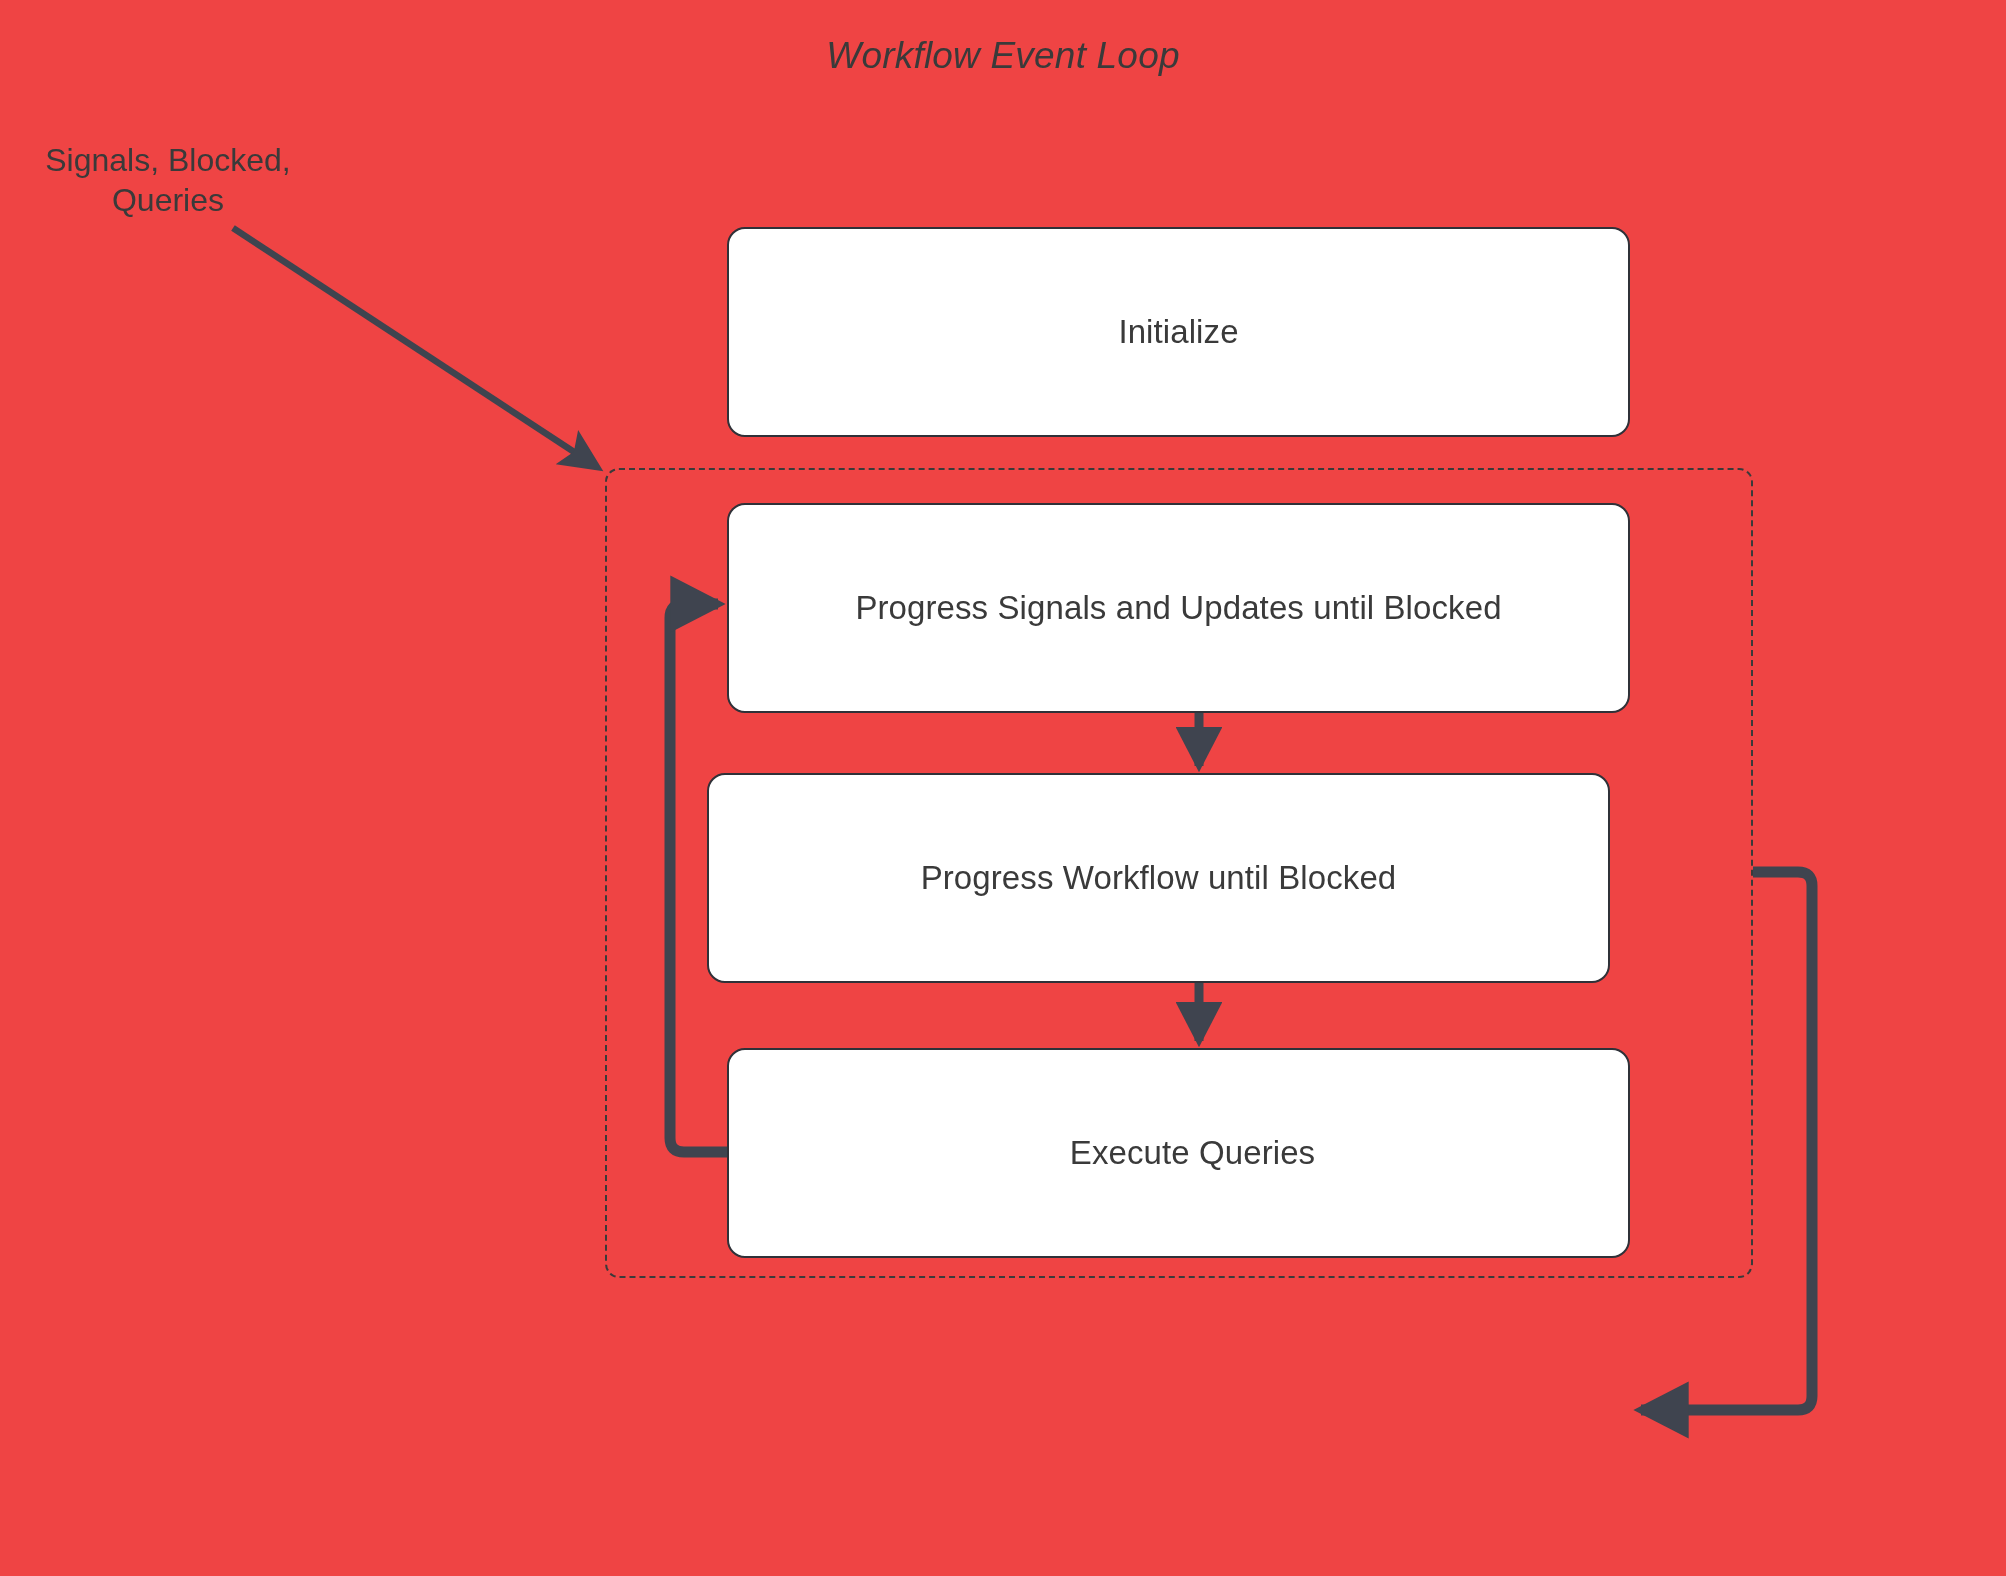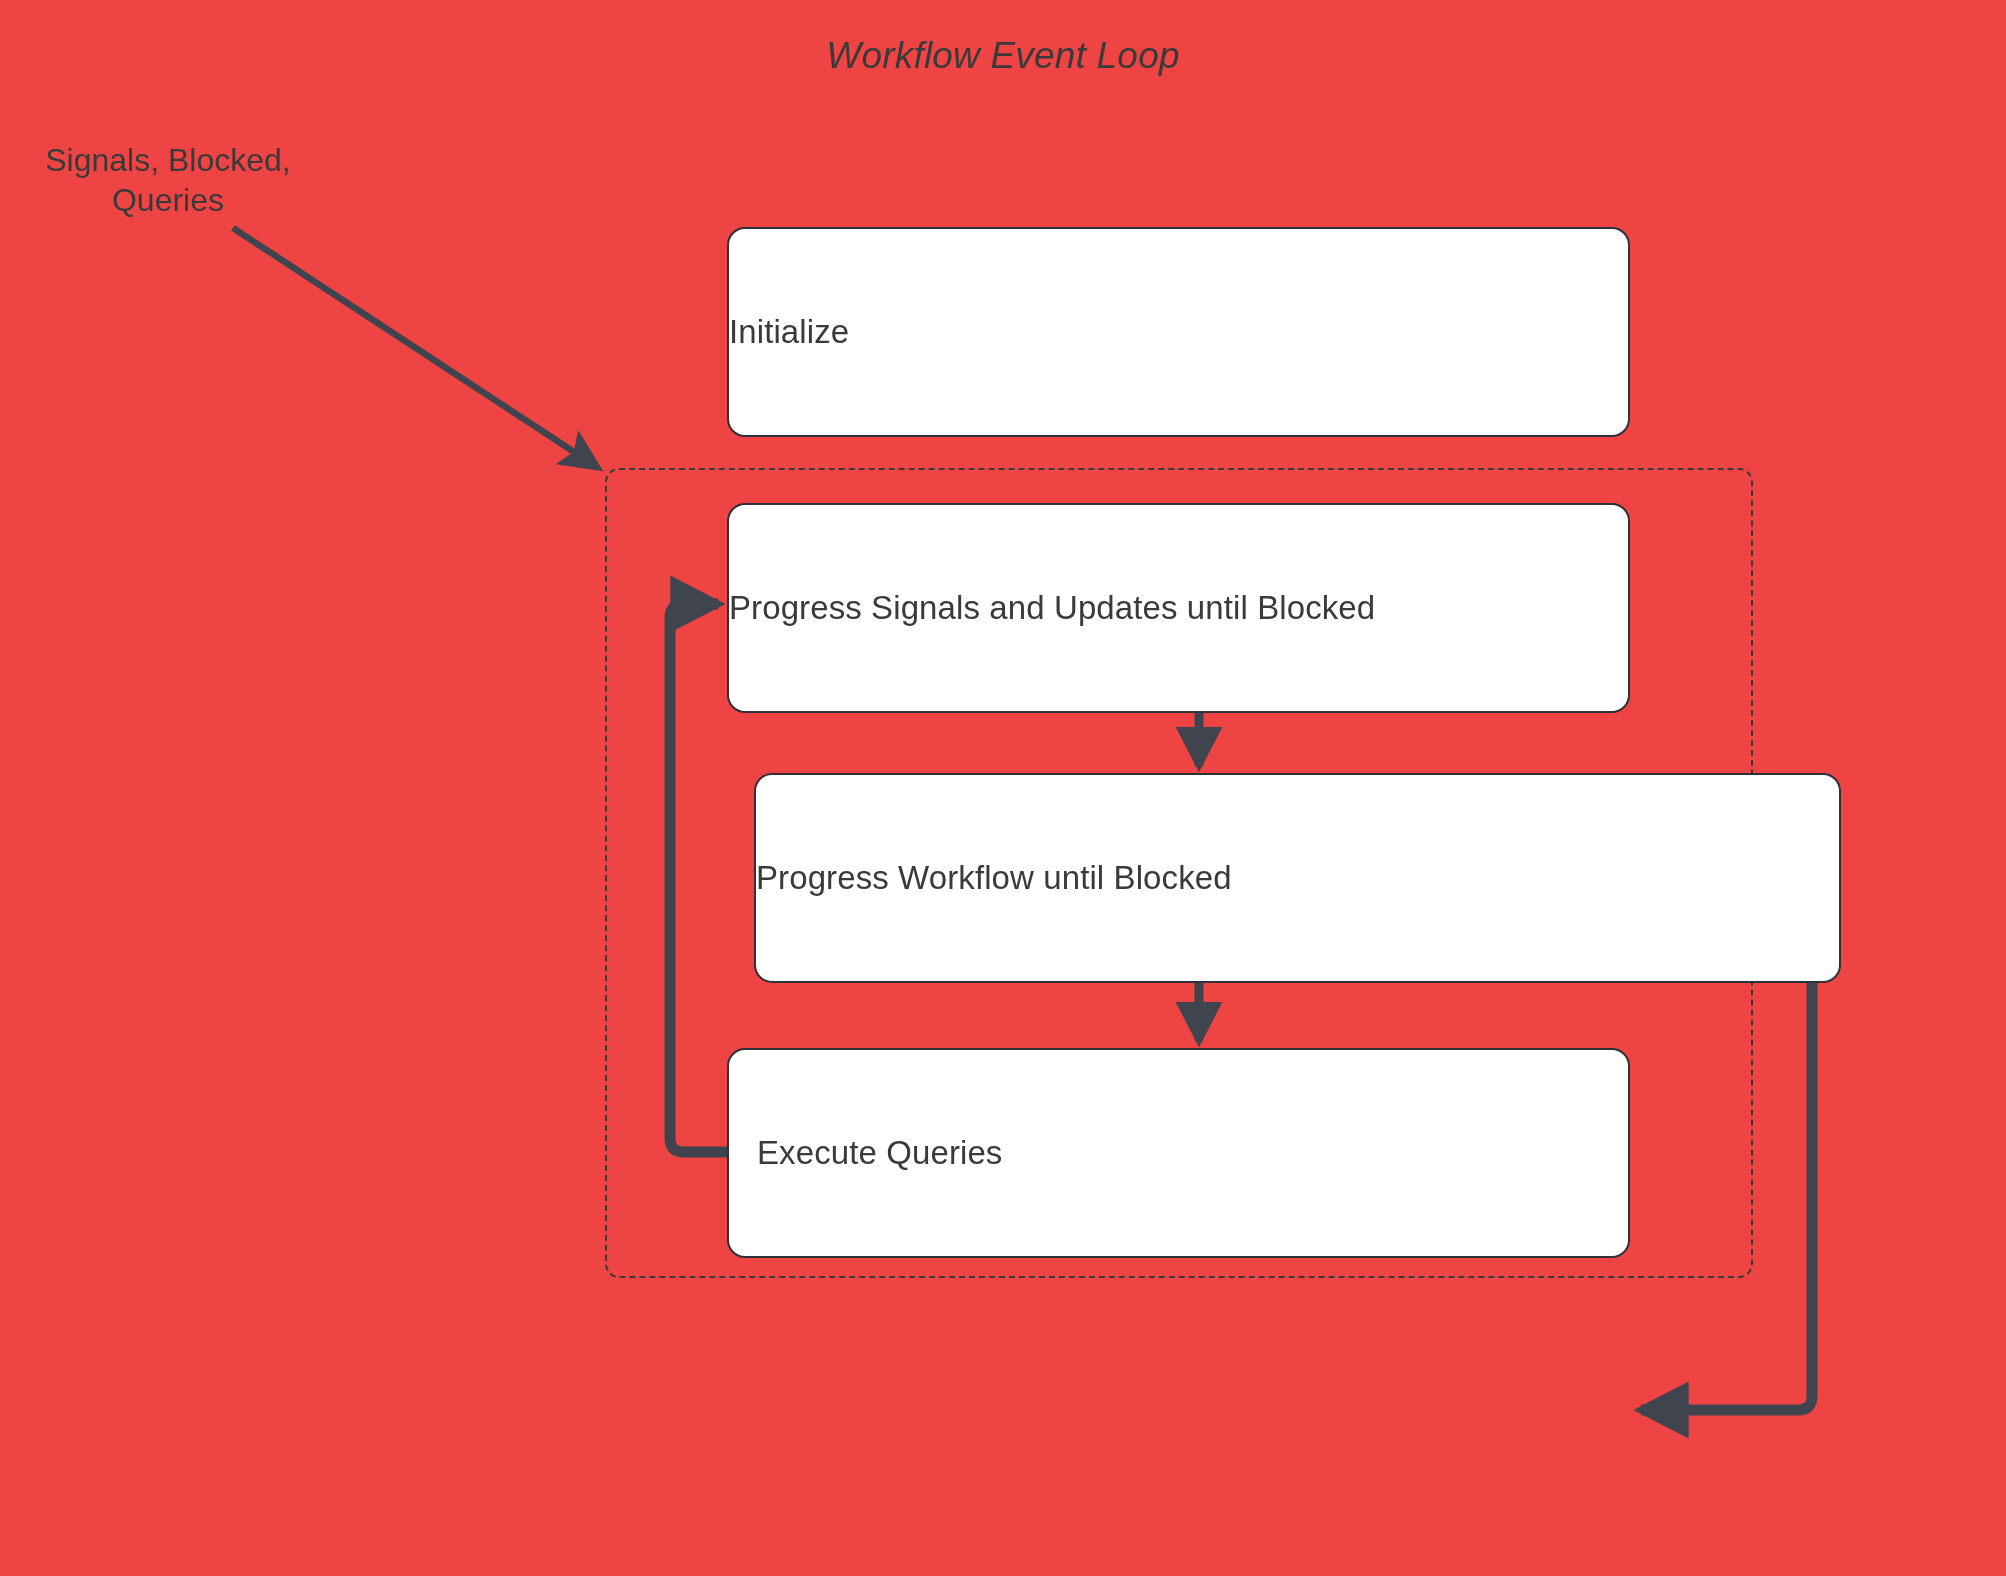--- a/index.html
+++ b/index.html
@@ -25,21 +25,21 @@
     height: 1576px;
   }
   .node-box {
     position: absolute;
     box-sizing: border-box;
     border: 2px solid #2f3138;
     border-radius: 18px;
     background: #ffffff;
     display: flex;
     align-items: center;
-    justify-content: flex-start;
+    justify-content: center;
     color: #3a3a3a;
     font-size: 33px;
     line-height: 1.2;
     text-align: center;
     letter-spacing: 0.1px;
   }
   .node-label {
     pointer-events: none;
   }
   .loop-container {
@@ -113,21 +113,21 @@
   <div class="loop-container" style="left:605px; top:468px; width:1148px; height:810px;"></div>
 
   <div class="node-box" style="left:727px; top:227px; width:903px; height:210px;">
     <span class="node-label">Initialize</span>
   </div>
 
   <div class="node-box" style="left:727px; top:503px; width:903px; height:210px;">
     <span class="node-label">Progress Signals and Updates until Blocked</span>
   </div>
 
-  <div class="node-box" style="left:754px; top:773px; width:1087px; height:210px;">
+  <div class="node-box" style="left:707px; top:773px; width:903px; height:210px;">
     <span class="node-label">Progress Workflow until Blocked</span>
   </div>
 
   <div class="node-box" style="left:727px; top:1048px; width:903px; height:210px;padding-left:28px;">
     <span class="node-label">Execute Queries</span>
   </div>
 
 
 </div>
 

